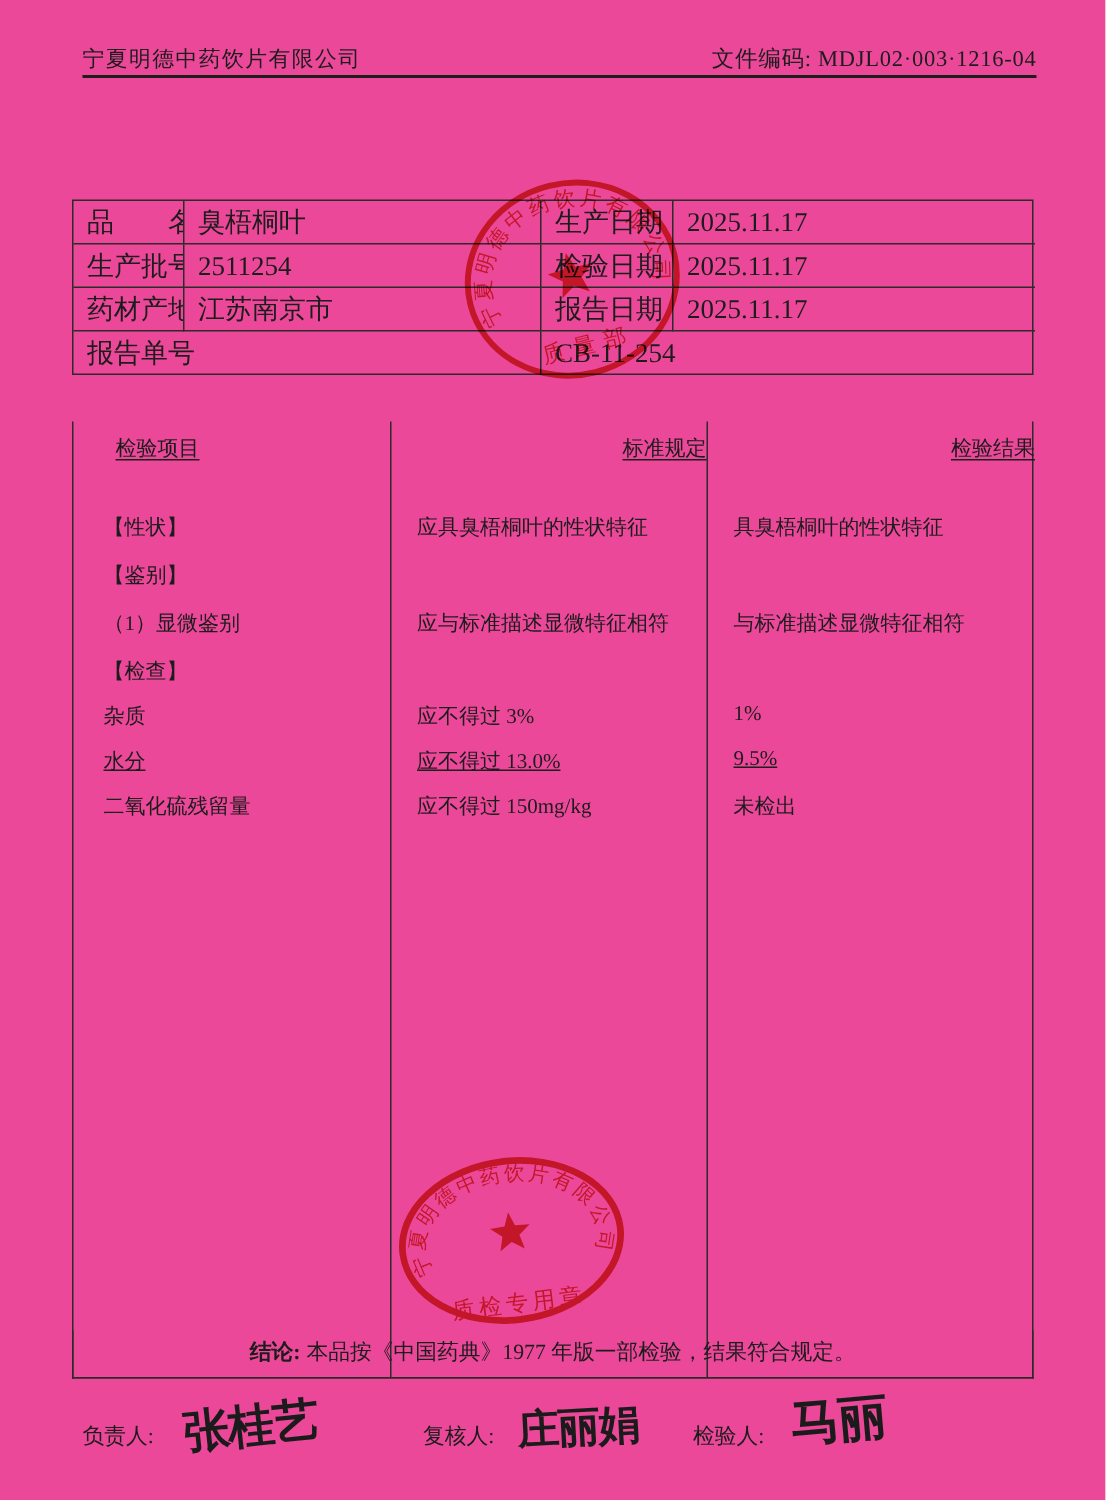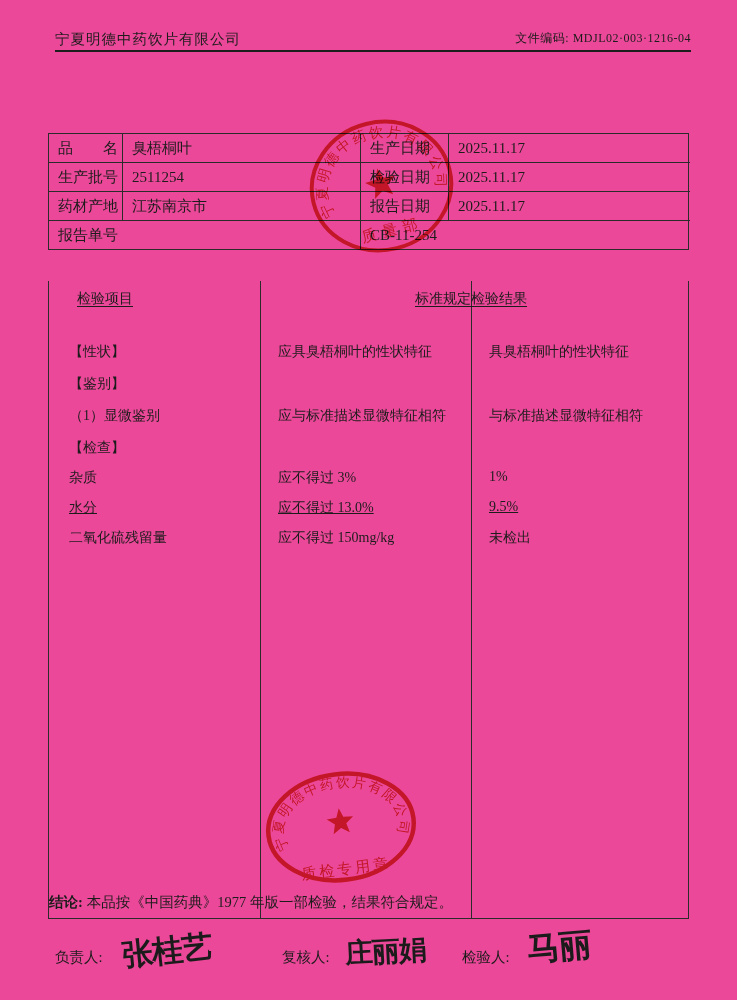--- a/index.html
+++ b/index.html
@@ -3,52 +3,52 @@
 <meta charset="utf-8">
 <style>
   html,body{margin:0;padding:0;background:#ffffff;}
   .page{
     position:relative;width:737px;height:1000px;background:#ec4899;
     font-family:"Liberation Serif","DejaVu Serif",serif;color:#1c1c1c;
     overflow:hidden;
   }
   
   .hdr-company{position:absolute;left:55px;top:30px;font-size:14.5px;letter-spacing:1px;}
-  .hdr-code{position:absolute;right:46px;top:30px;font-size:12px;letter-spacing:.5px;}
+  .hdr-code{position:absolute;right:46px;top:30px;font-size:15px;letter-spacing:.5px;}
   .hdr-rule{position:absolute;left:55px;top:50px;width:636px;height:0;border-top:2px solid #1d1d1d;}
   
   .title{position:absolute;left:0;top:82px;width:737px;margin:0;text-align:center;
     font-size:27px;font-weight:700;letter-spacing:3px;}
   
   .info-table{position:absolute;left:48px;top:133px;width:641px;height:117px;
     display:grid;grid-template-columns:74px 238px 88px 241px;grid-auto-rows:29px;
-    border:1.5px solid #2b2b2b;box-sizing:border-box;font-size:15px;}
+    border:1.5px solid #2b2b2b;box-sizing:border-box;font-size:18px;}
   .cell{border-right:1px solid #2b2b2b;border-bottom:1px solid #2b2b2b;
     padding-left:9px;line-height:28px;white-space:nowrap;overflow:hidden;box-sizing:border-box;}
   .cell.lastcol{border-right:none;}
   .cell.lastrow{border-bottom:none;}
   .cell.span2a{grid-column:1 / 3;}
   .cell.span2b{grid-column:3 / 5;border-right:none;}
   
   .results{position:absolute;left:48px;top:249px;width:641px;height:638px;
     border:1.5px solid #2b2b2b;border-top:none;box-sizing:border-box;font-size:14px;margin-top:32px;}
   .vline{position:absolute;top:0;bottom:0;width:1px;background:#2b2b2b;}
   .v1{left:211px;} .v2{left:422px;}
   .rh{position:absolute;top:9px;text-decoration:underline;text-underline-offset:3px;white-space:nowrap;}
   .rh1{left:28px;}
   .rh2{left:211px;width:211px;text-align:right;}
-  .rh3{left:422px;width:219px;text-align:left;}
+  .rh3{left:422px;width:219px;text-align:right;}
   .ri{position:absolute;white-space:nowrap;}
   .c1{left:20px;} .c2{left:229px;} .c3{left:440px;}
   .r0{top:62px;} .r1{top:94px;} .r2{top:126px;} .r3{top:158px;}
   .r4{top:188px;} .r5{top:218px;text-decoration:underline;} .r6{top:248px;}
   
   .conclusion{position:absolute;left:48px;top:887px;width:641px;height:32px;
     border:1.5px solid #2b2b2b;border-top:none;box-sizing:border-box;
-    text-align:left;line-height:30px;font-size:14.5px;white-space:nowrap;}
+    text-align:center;line-height:30px;font-size:14.5px;white-space:nowrap;}
   .c-label{font-weight:700;margin-right:4px;}
   
   .f-label{position:absolute;top:948px;font-size:14.5px;white-space:nowrap;}
   .fl1{left:55px;} .fl2{left:282px;} .fl3{left:462px;}
   .sig{position:absolute;font-weight:600;color:#1b1b1b;white-space:nowrap;
     letter-spacing:-1px;}
   .sig1{left:122px;top:930px;font-size:31px;transform:rotate(-6deg);}
   .sig2{left:345px;top:933px;font-size:28px;transform:rotate(-3deg);}
   .sig3{left:527px;top:925px;font-size:33px;transform:rotate(-5deg);}
   

